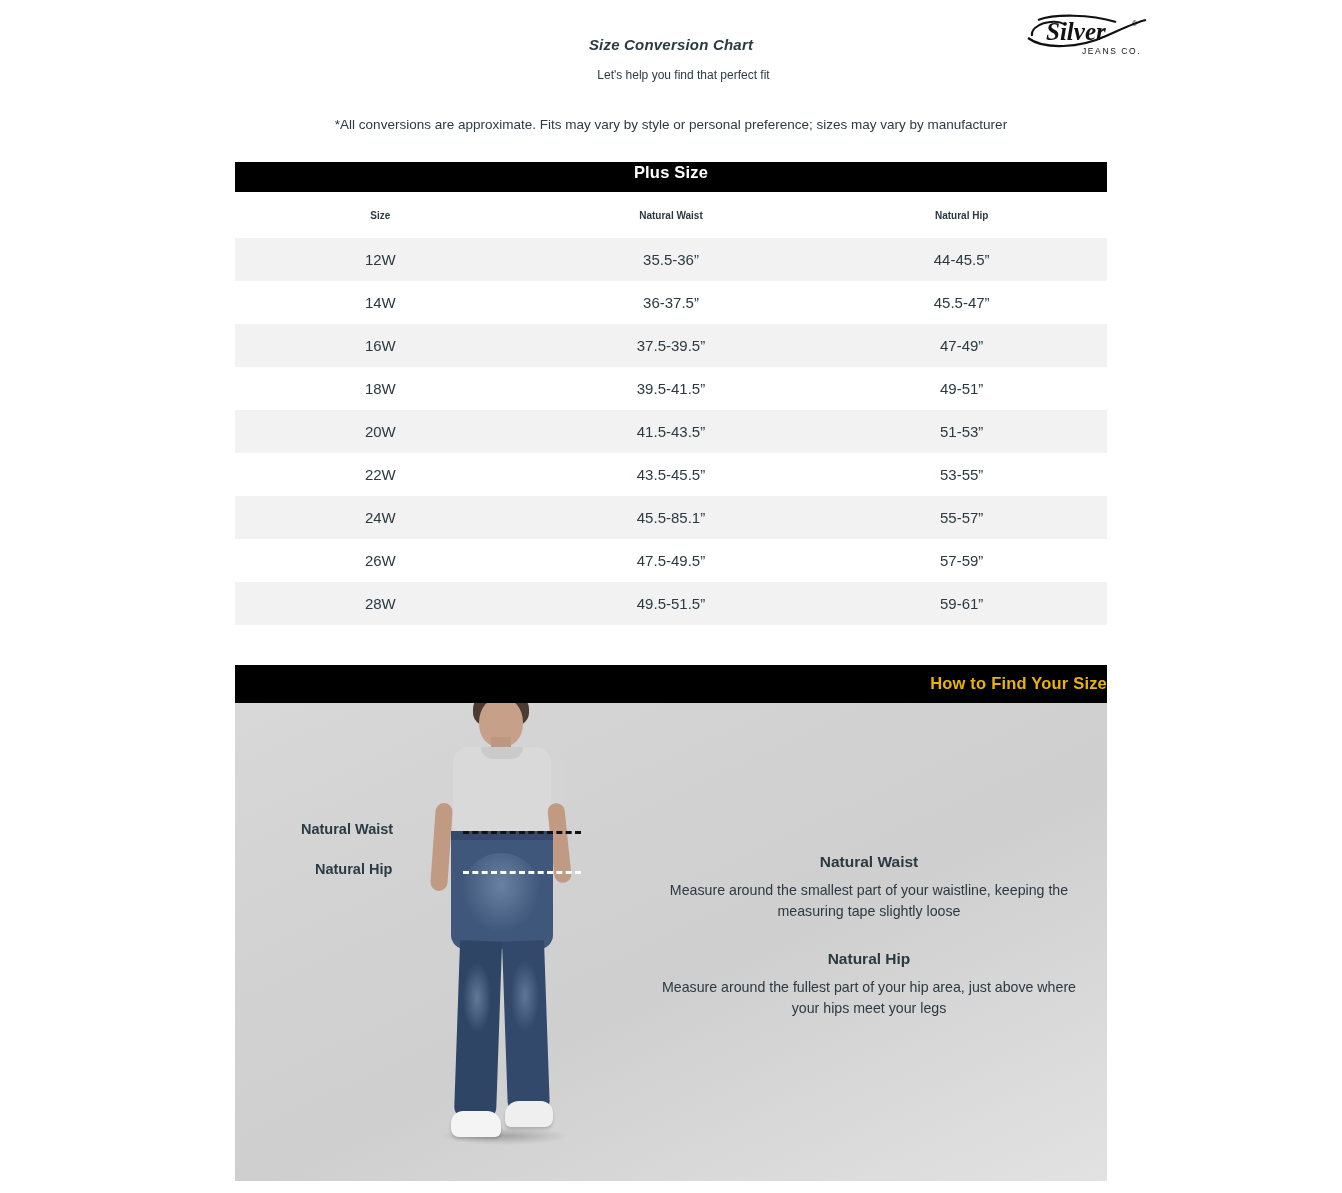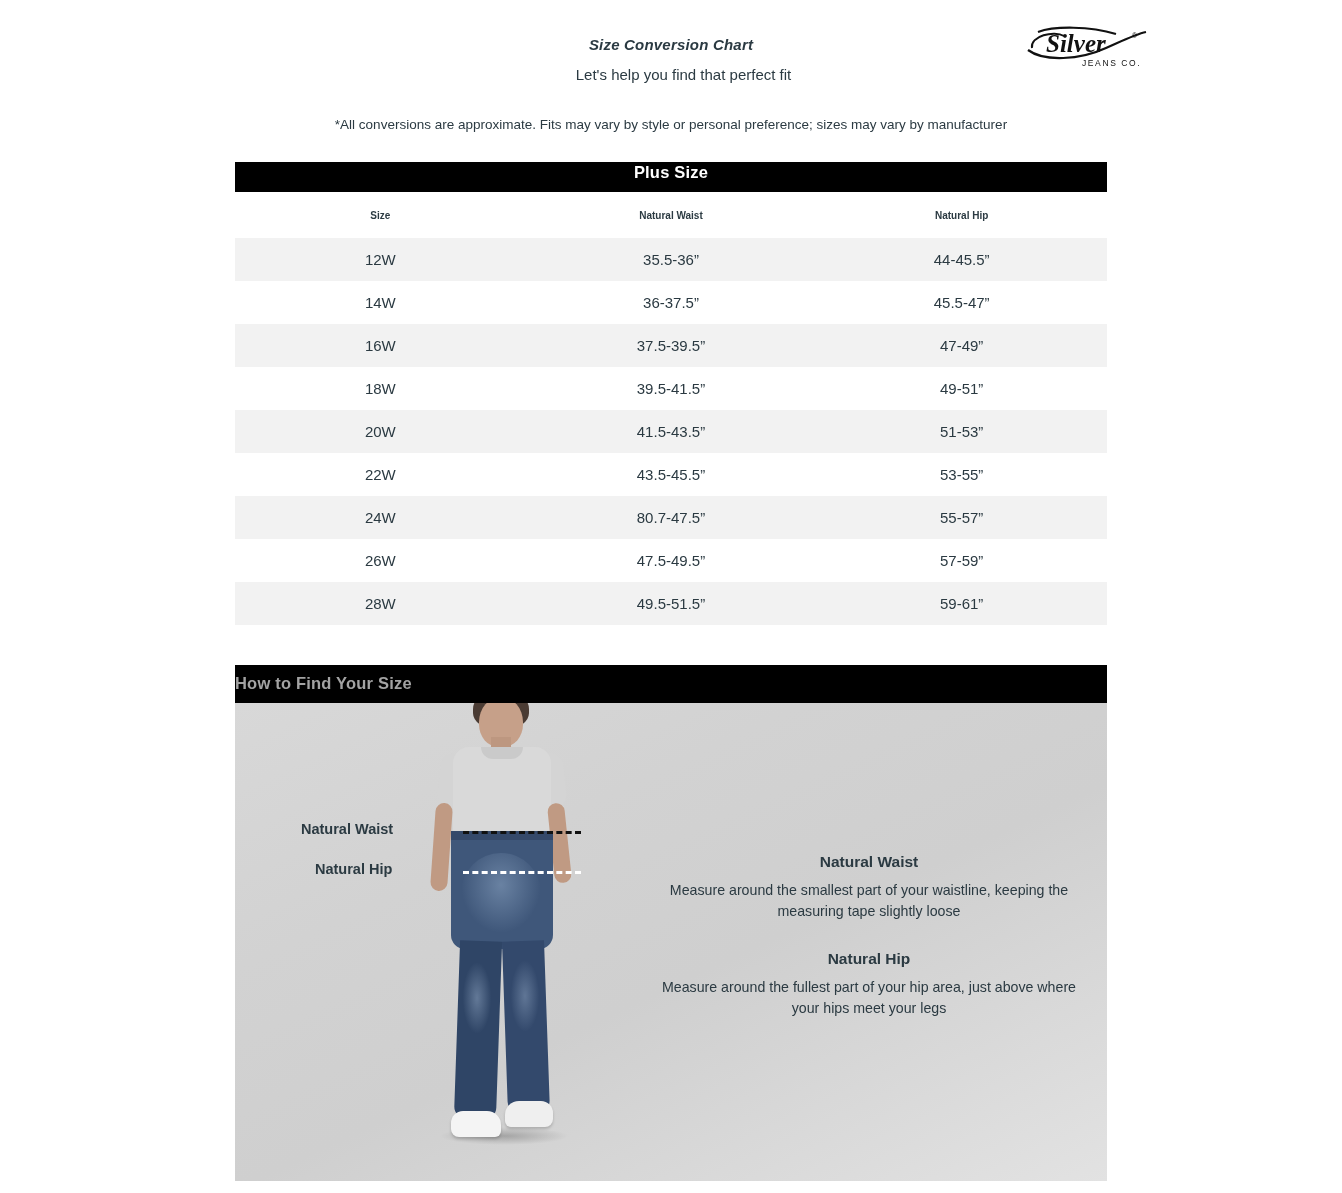--- a/index.html
+++ b/index.html
@@ -30,38 +30,38 @@
   .title {
     font-size: 15px;
     font-weight: bold;
     color: #2b3a42;
     letter-spacing: 0.2px;
     margin: 0;
     line-height: 30px;
     font-style: italic;
   }
   .subtitle {
-    font-size: 15px;
+    font-size: 12px;
     color: #2b3a42;
     margin: 4px 0 0 0;
     line-height: 22px;
     font-weight: normal;
     padding-left: 25px;
   }
   .disclaimer {
     font-size: 13.5px;
     color: #2b3a42;
     margin: 30px 0 0 0;
     line-height: 18px;
   }
 
   
   .logo {
     position: absolute;
-    top: 18px;
+    top: 6px;
     right: 182px;
     width: 140px;
     height: 56px;
     text-align: left;
   }
   .logo svg { display: block; }
 
   
   .table-wrap {
     width: 872px;
@@ -102,22 +102,22 @@
   }
 
   
   .howto-wrap {
     width: 872px;
     margin: 40px auto 0 auto;
     padding-bottom: 40px;
   }
   .howto-head {
     background: #000000;
-    color: #a3a3a3;
-    text-align: left;
+    color: #eab308;
+    text-align: right;
     font-size: 16.5px;
     font-weight: bold;
     padding: 9px 0 10px 0;
     letter-spacing: 0.2px;
   }
   .howto-body {
     position: relative;
     height: 478px;
     background: linear-gradient(155deg, #d8d8d8 0%, #d2d2d2 30%, #cfcfcf 55%, #e2e2e2 100%);
     overflow: hidden;
@@ -326,21 +326,21 @@
           <td>41.5-43.5”</td>
           <td>51-53”</td>
         </tr>
         <tr class="even">
           <td>22W</td>
           <td>43.5-45.5”</td>
           <td>53-55”</td>
         </tr>
         <tr class="odd">
           <td>24W</td>
-          <td>80.7-47.5”</td>
+          <td>45.5-85.1”</td>
           <td>55-57”</td>
         </tr>
         <tr class="even">
           <td>26W</td>
           <td>47.5-49.5”</td>
           <td>57-59”</td>
         </tr>
         <tr class="odd">
           <td>28W</td>
           <td>49.5-51.5”</td>

